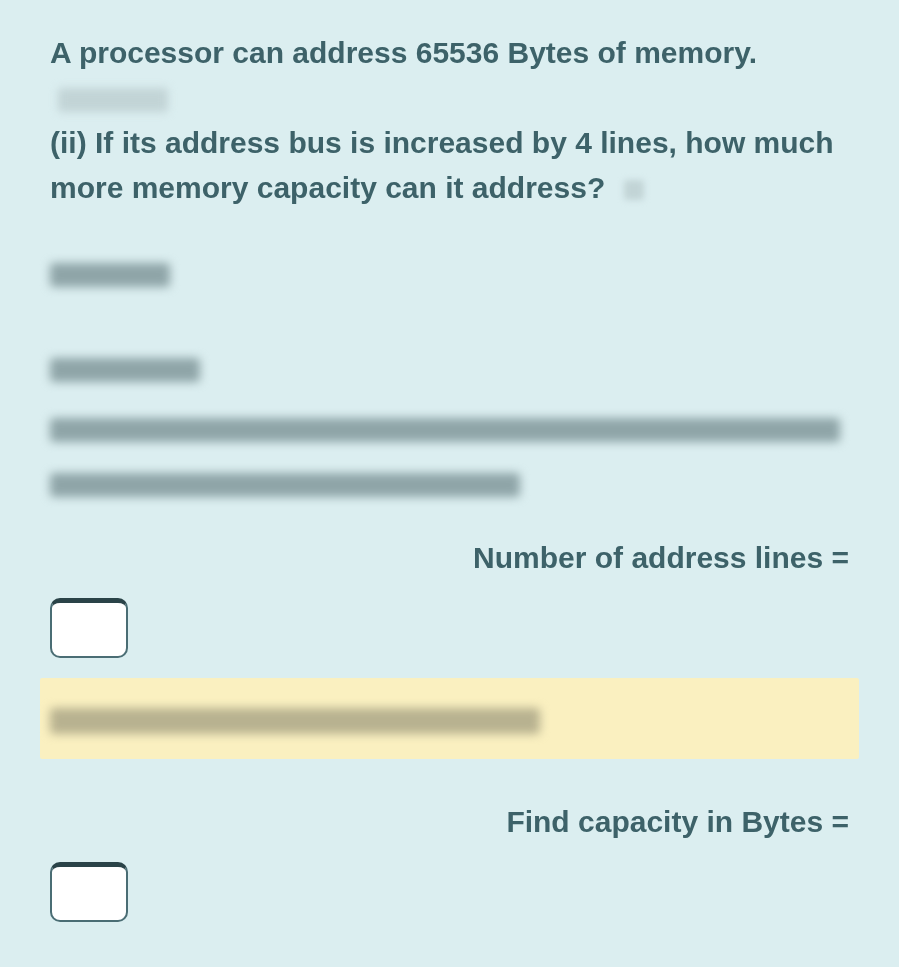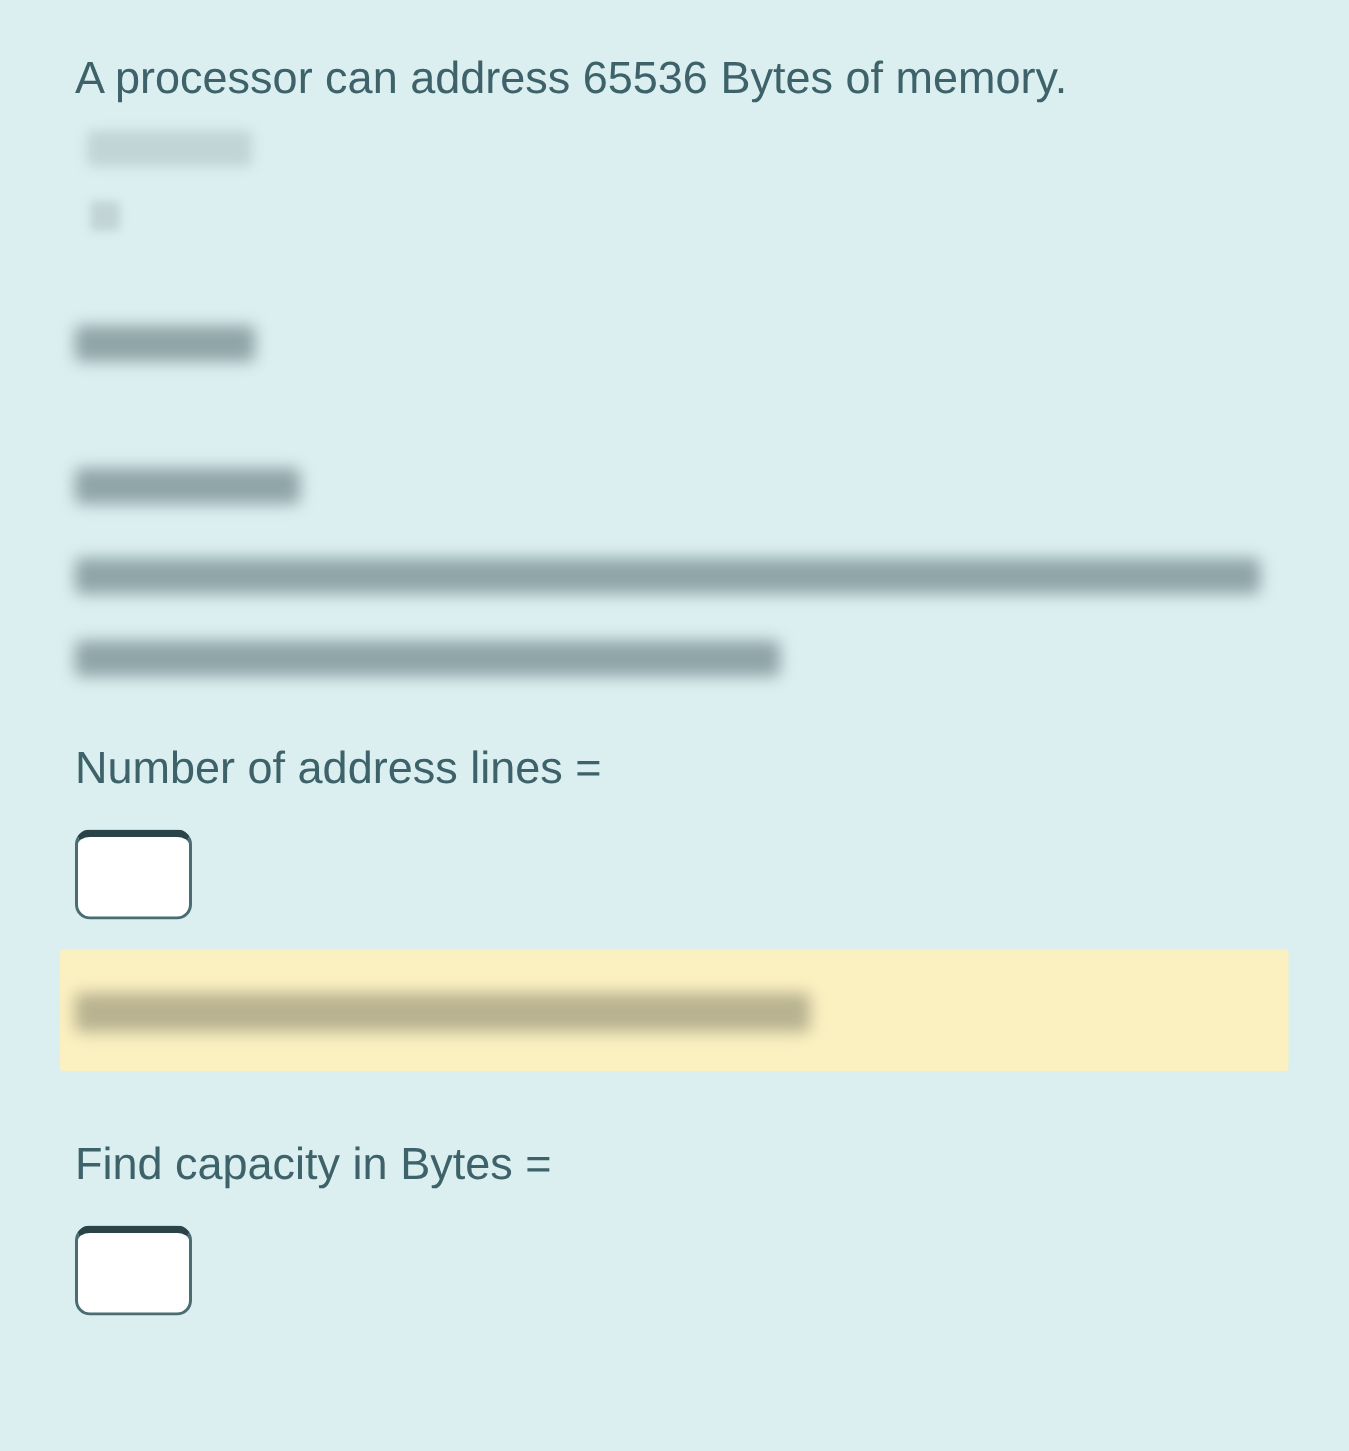--- a/index.html
+++ b/index.html
@@ -1,18 +1,19 @@
 <!DOCTYPE html>
 <html><head>
   <meta charset="utf-8">
   <style>
     * {
       margin: 0;
       padding: 0;
       box-sizing: border-box;
+      font-weight: bold;
     }
     body {
       width: 899px;
       height: 967px;
       background-color: #dbeef0;
       font-family: -apple-system, BlinkMacSystemFont, 'Segoe UI', Arial, sans-serif;
       padding: 30px 50px;
       color: #3d6269;
       font-size: 30px;
       line-height: 1.5;
@@ -61,20 +62,21 @@
       margin-bottom: 10px;
     }
     .blur-group-4 {
       margin-top: 10px;
       margin-bottom: 30px;
     }
     .prompt-label {
       font-size: 30px;
       color: #3d6269;
       margin-bottom: 18px;
+      text-align: right;
     }
     .answer-input {
       width: 78px;
       height: 60px;
       border: 2px solid #4a6d74;
       border-top: 5px solid #2a4348;
       border-radius: 10px;
       background: white;
       font-size: 24px;
       padding: 8px;
@@ -102,20 +104,21 @@
 </head>
 <body>
 
 
 
 <div class="question-text">
   <span>A processor can address 65536 Bytes of memory.</span>
   <br>
   <span class="blurred-short"></span>
   <br>
+  <span>(ii) If its address bus is increased by 4 lines, how much more memory capacity can it address?</span>
   <span class="blurred-small"></span>
 </div>
 
 <div class="blur-group-1">
   <span class="blurred-segment" style="width:120px;"></span>
 </div>
 
 <div class="blur-group-2">
   <span class="blurred-segment" style="width:150px;"></span>
 </div>

